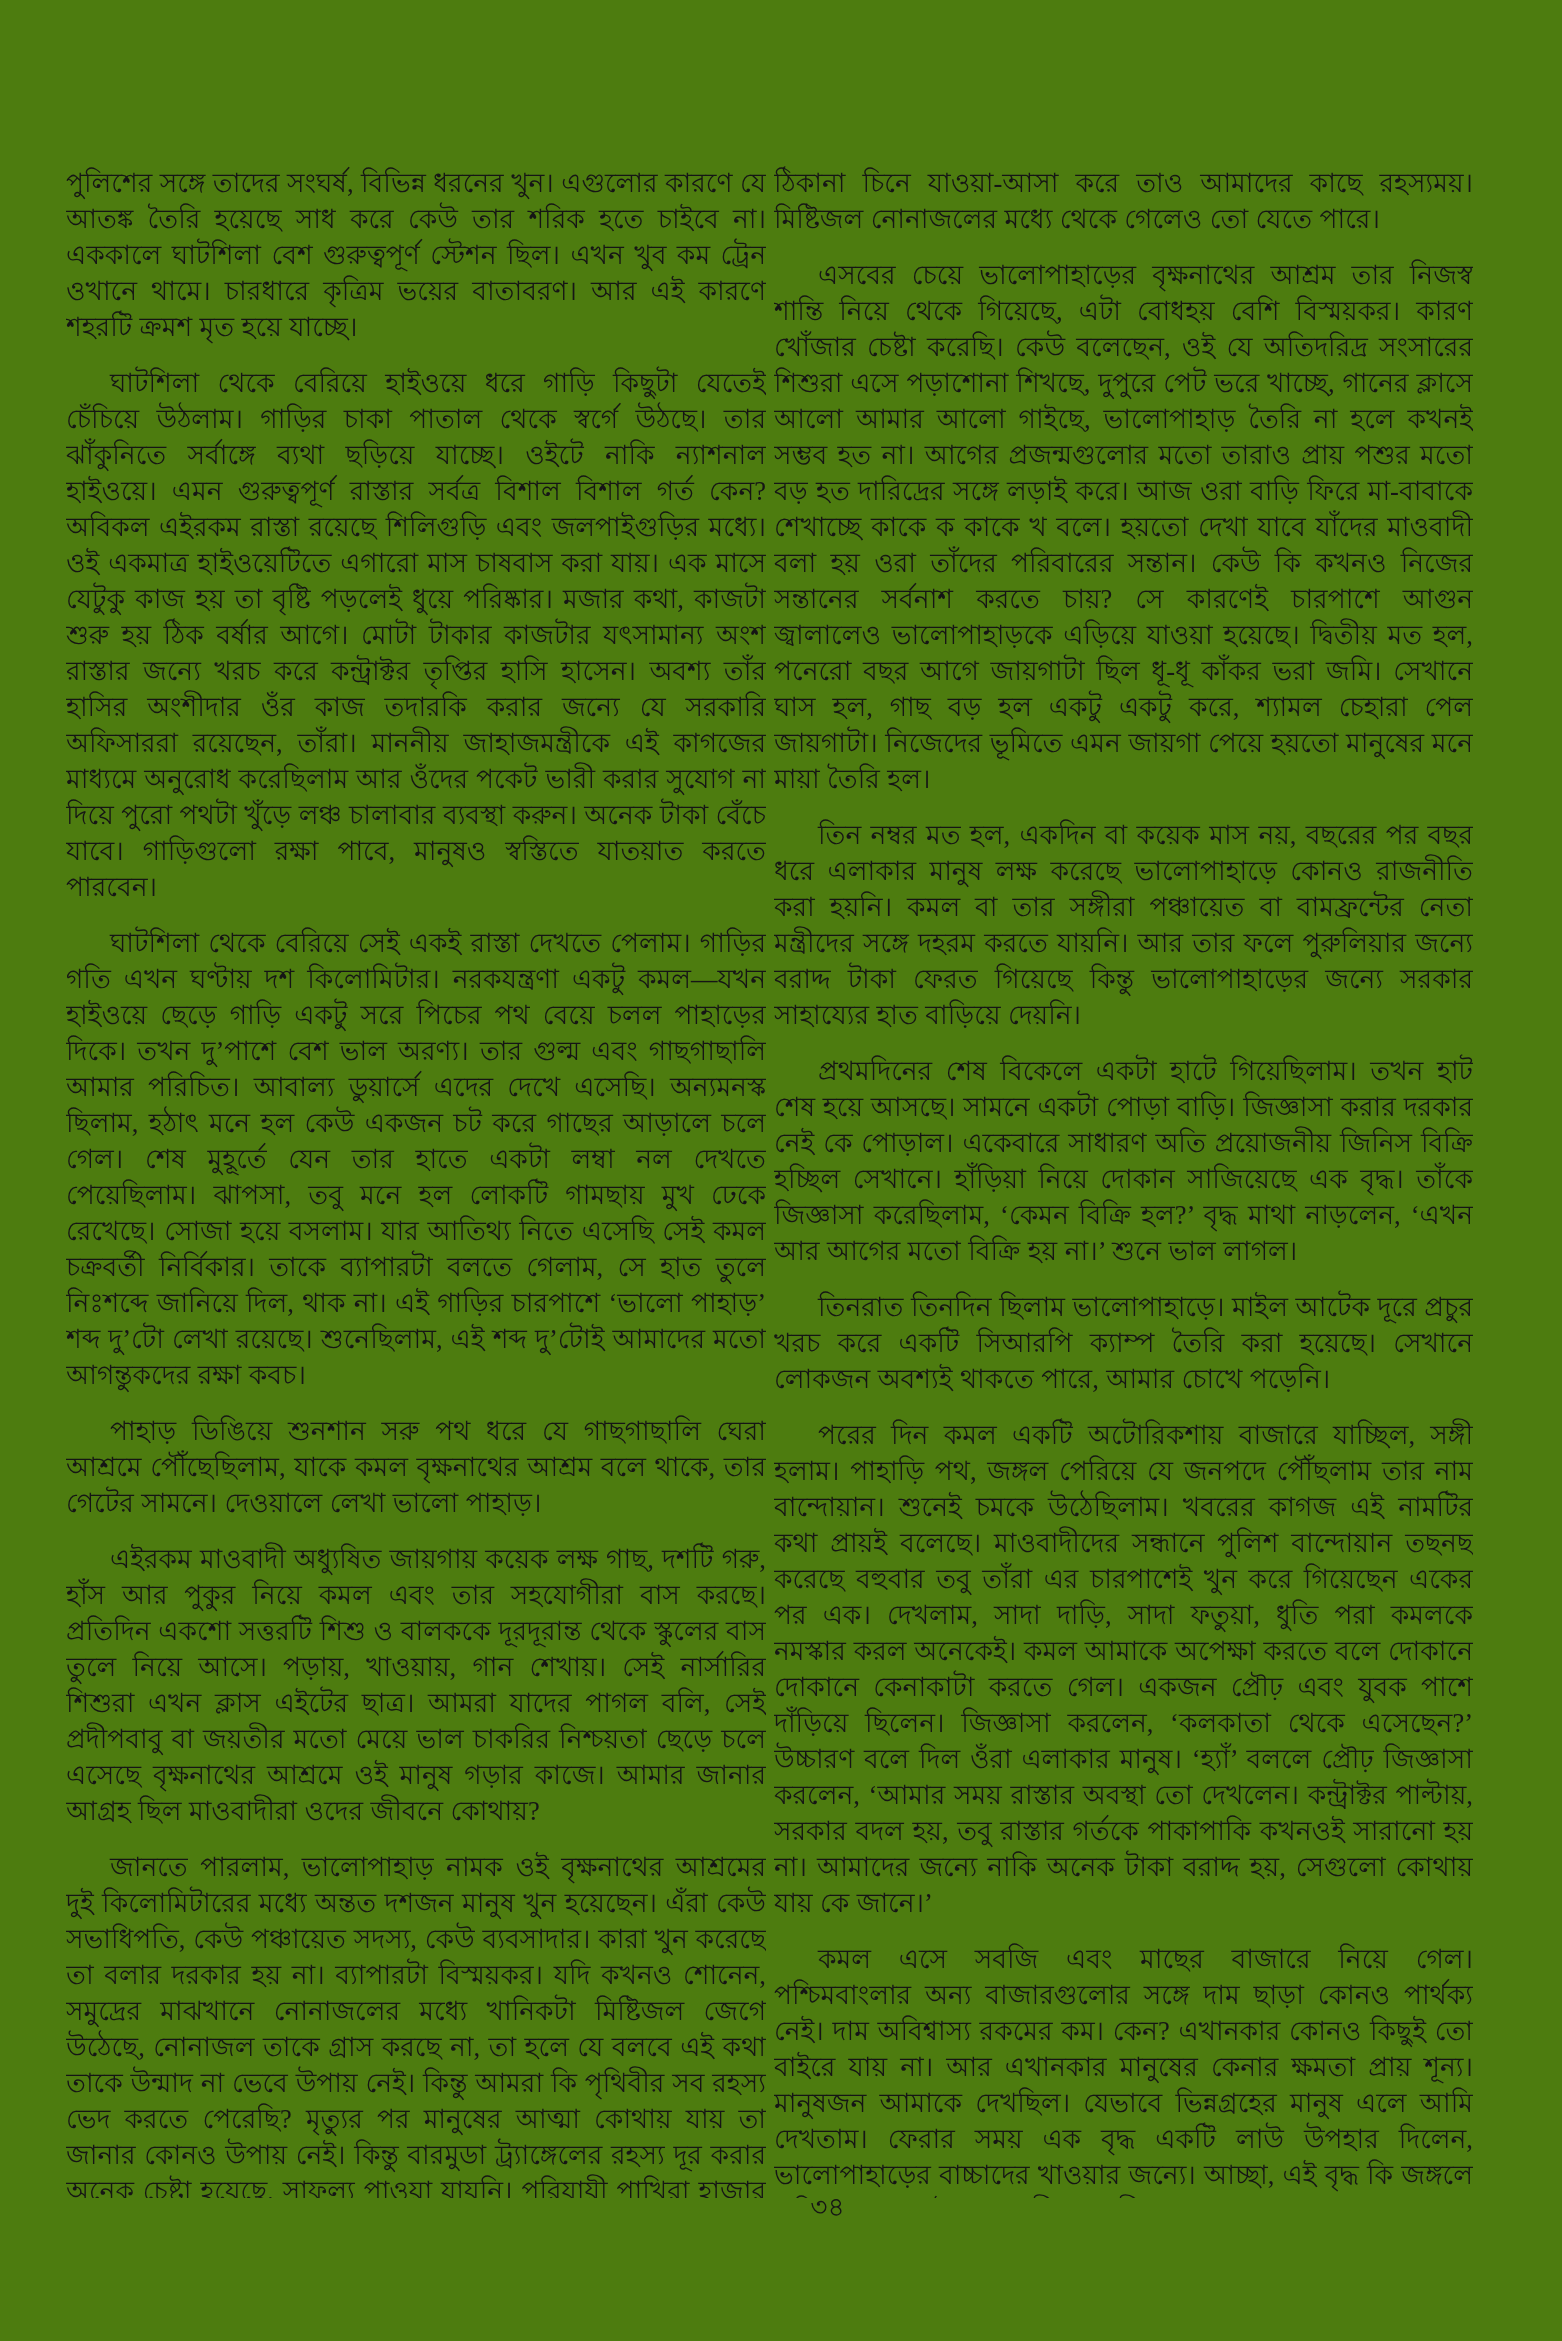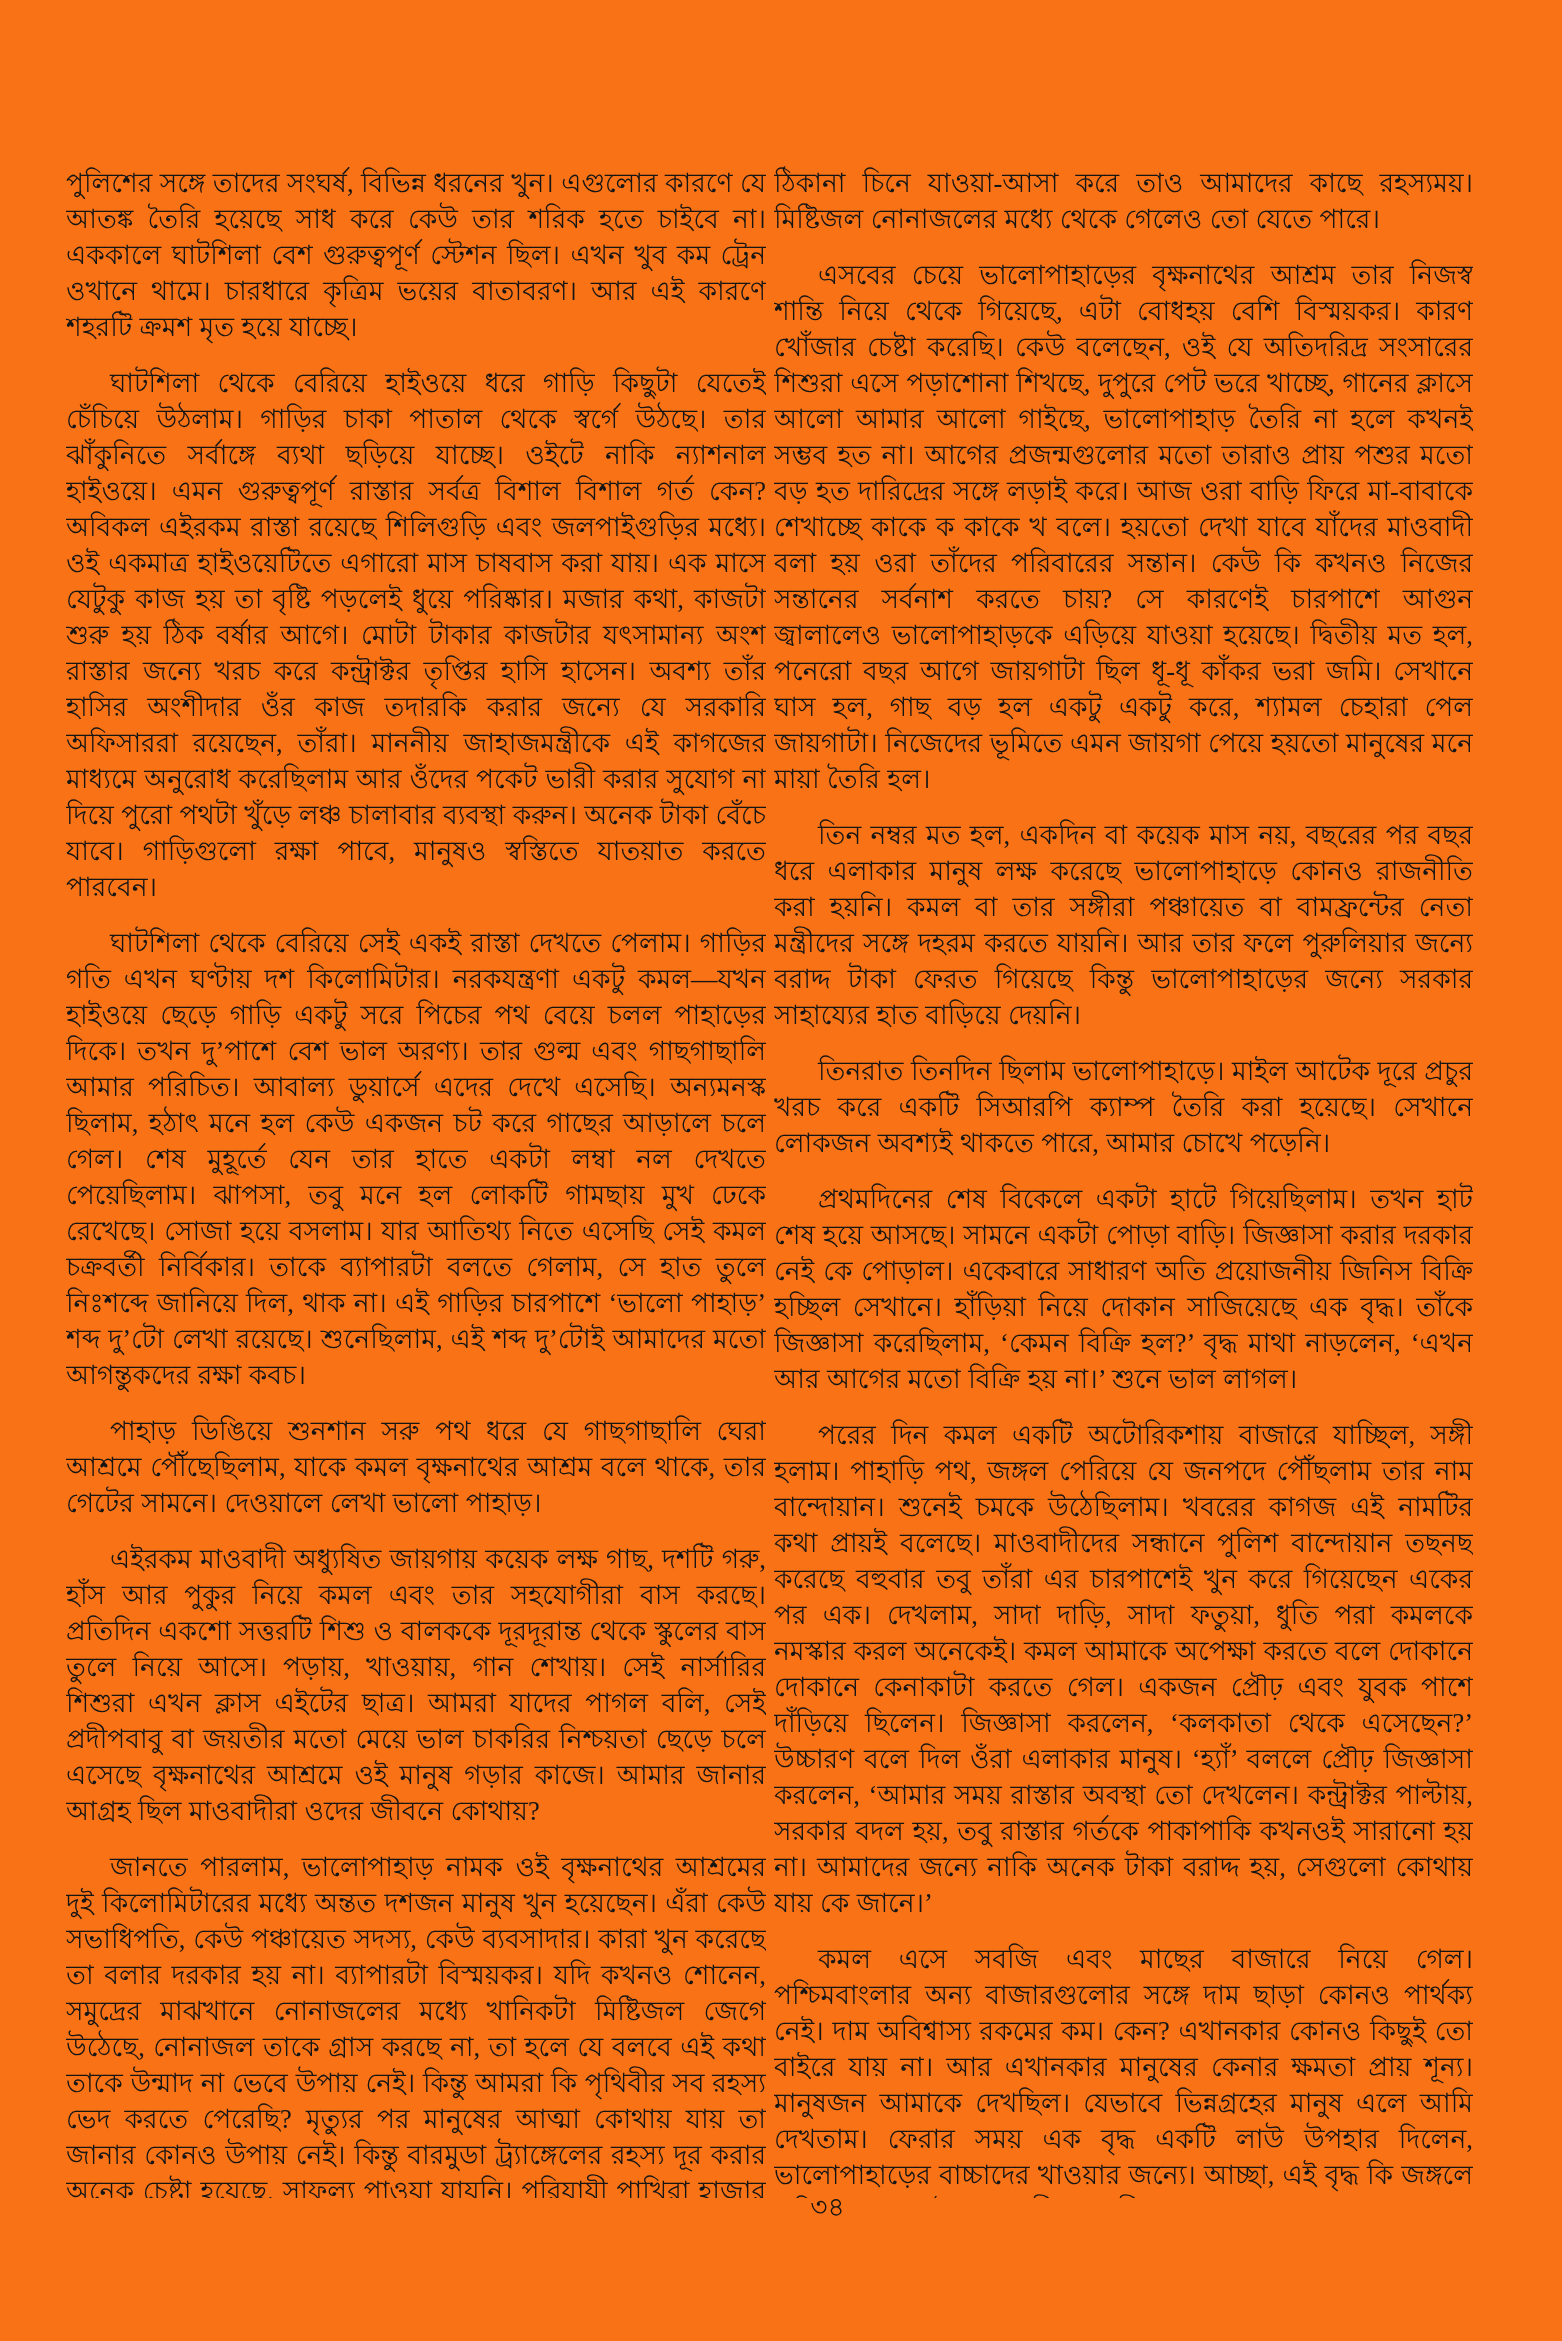--- a/index.html
+++ b/index.html
@@ -10,21 +10,21 @@
     width: 1563px;
     height: 2342px;
     position: relative;
     background: #ffffff;
     font-family: "Liberation Serif", serif;
     color: #151515;
   }
   .page {
     position: absolute;
     inset: 0;
-    background: #f97316;
+    background: #4d7c0f;
   }
   .column {
     position: absolute;
     top: 165px;
     width: 700px;
     height: 2033px;
     overflow: hidden;
     font-size: 26.5px;
     line-height: 36px;
     text-align: justify;
@@ -62,20 +62,20 @@
       <p class="para indent">ঘাটশিলা থেকে বেরিয়ে হাইওয়ে ধরে গাড়ি কিছুটা যেতেই চেঁচিয়ে উঠলাম। গাড়ির চাকা পাতাল থেকে স্বর্গে উঠছে। তার ঝাঁকুনিতে সর্বাঙ্গে ব্যথা ছড়িয়ে যাচ্ছে। ওইটে নাকি ন্যাশনাল হাইওয়ে। এমন গুরুত্বপূর্ণ রাস্তার সর্বত্র বিশাল বিশাল গর্ত কেন? অবিকল এইরকম রাস্তা রয়েছে শিলিগুড়ি এবং জলপাইগুড়ির মধ্যে। ওই একমাত্র হাইওয়েটিতে এগারো মাস চাষবাস করা যায়। এক মাসে যেটুকু কাজ হয় তা বৃষ্টি পড়লেই ধুয়ে পরিষ্কার। মজার কথা, কাজটা শুরু হয় ঠিক বর্ষার আগে। মোটা টাকার কাজটার যৎসামান্য অংশ রাস্তার জন্যে খরচ করে কন্ট্রাক্টর তৃপ্তির হাসি হাসেন। অবশ্য তাঁর হাসির অংশীদার ওঁর কাজ তদারকি করার জন্যে যে সরকারি অফিসাররা রয়েছেন, তাঁরা। মাননীয় জাহাজমন্ত্রীকে এই কাগজের মাধ্যমে অনুরোধ করেছিলাম আর ওঁদের পকেট ভারী করার সুযোগ না দিয়ে পুরো পথটা খুঁড়ে লঞ্চ চালাবার ব্যবস্থা করুন। অনেক টাকা বেঁচে যাবে। গাড়িগুলো রক্ষা পাবে, মানুষও স্বস্তিতে যাতয়াত করতে পারবেন।</p>
       <p class="para indent">ঘাটশিলা থেকে বেরিয়ে সেই একই রাস্তা দেখতে পেলাম। গাড়ির গতি এখন ঘণ্টায় দশ কিলোমিটার। নরকযন্ত্রণা একটু কমল—যখন হাইওয়ে ছেড়ে গাড়ি একটু সরে পিচের পথ বেয়ে চলল পাহাড়ের দিকে। তখন দু’পাশে বেশ ভাল অরণ্য। তার গুল্ম এবং গাছগাছালি আমার পরিচিত। আবাল্য ডুয়ার্সে এদের দেখে এসেছি। অন্যমনস্ক ছিলাম, হঠাৎ মনে হল কেউ একজন চট করে গাছের আড়ালে চলে গেল। শেষ মুহূর্তে যেন তার হাতে একটা লম্বা নল দেখতে পেয়েছিলাম। ঝাপসা, তবু মনে হল লোকটি গামছায় মুখ ঢেকে রেখেছে। সোজা হয়ে বসলাম। যার আতিথ্য নিতে এসেছি সেই কমল চক্রবর্তী নির্বিকার। তাকে ব্যাপারটা বলতে গেলাম, সে হাত তুলে নিঃশব্দে জানিয়ে দিল, থাক না। এই গাড়ির চারপাশে ‘ভালো পাহাড়’ শব্দ দু’টো লেখা রয়েছে। শুনেছিলাম, এই শব্দ দু’টোই আমাদের মতো আগন্তুকদের রক্ষা কবচ।</p>
       <p class="para indent">পাহাড় ডিঙিয়ে শুনশান সরু পথ ধরে যে গাছগাছালি ঘেরা আশ্রমে পৌঁছেছিলাম, যাকে কমল বৃক্ষনাথের আশ্রম বলে থাকে, তার গেটের সামনে। দেওয়ালে লেখা ভালো পাহাড়।</p>
       <p class="para indent">এইরকম মাওবাদী অধ্যুষিত জায়গায় কয়েক লক্ষ গাছ, দশটি গরু, হাঁস আর পুকুর নিয়ে কমল এবং তার সহযোগীরা বাস করছে। প্রতিদিন একশো সত্তরটি শিশু ও বালককে দূরদূরান্ত থেকে স্কুলের বাস তুলে নিয়ে আসে। পড়ায়, খাওয়ায়, গান শেখায়। সেই নার্সারির শিশুরা এখন ক্লাস এইটের ছাত্র। আমরা যাদের পাগল বলি, সেই প্রদীপবাবু বা জয়তীর মতো মেয়ে ভাল চাকরির নিশ্চয়তা ছেড়ে চলে এসেছে বৃক্ষনাথের আশ্রমে ওই মানুষ গড়ার কাজে। আমার জানার আগ্রহ ছিল মাওবাদীরা ওদের জীবনে কোথায়?</p>
       <p class="para indent">জানতে পারলাম, ভালোপাহাড় নামক ওই বৃক্ষনাথের আশ্রমের দুই কিলোমিটারের মধ্যে অন্তত দশজন মানুষ খুন হয়েছেন। এঁরা কেউ সভাধিপতি, কেউ পঞ্চায়েত সদস্য, কেউ ব্যবসাদার। কারা খুন করেছে তা বলার দরকার হয় না। ব্যাপারটা বিস্ময়কর। যদি কখনও শোনেন, সমুদ্রের মাঝখানে নোনাজলের মধ্যে খানিকটা মিষ্টিজল জেগে উঠেছে, নোনাজল তাকে গ্রাস করছে না, তা হলে যে বলবে এই কথা তাকে উন্মাদ না ভেবে উপায় নেই। কিন্তু আমরা কি পৃথিবীর সব রহস্য ভেদ করতে পেরেছি? মৃত্যুর পর মানুষের আত্মা কোথায় যায় তা জানার কোনও উপায় নেই। কিন্তু বারমুডা ট্র্যাঙ্গেলের রহস্য দূর করার অনেক চেষ্টা হয়েছে, সাফল্য পাওয়া যায়নি। পরিযায়ী পাখিরা হাজার হাজার মাইল কী করে</p>
     </div>
   <div class="column column-right">
       <p class="para">ঠিকানা চিনে যাওয়া-আসা করে তাও আমাদের কাছে রহস্যময়। মিষ্টিজল নোনাজলের মধ্যে থেকে গেলেও তো যেতে পারে।</p>
       <p class="para indent">এসবের চেয়ে ভালোপাহাড়ের বৃক্ষনাথের আশ্রম তার নিজস্ব শান্তি নিয়ে থেকে গিয়েছে, এটা বোধহয় বেশি বিস্ময়কর। কারণ খোঁজার চেষ্টা করেছি। কেউ বলেছেন, ওই যে অতিদরিদ্র সংসারের শিশুরা এসে পড়াশোনা শিখছে, দুপুরে পেট ভরে খাচ্ছে, গানের ক্লাসে আলো আমার আলো গাইছে, ভালোপাহাড় তৈরি না হলে কখনই সম্ভব হত না। আগের প্রজন্মগুলোর মতো তারাও প্রায় পশুর মতো বড় হত দারিদ্রের সঙ্গে লড়াই করে। আজ ওরা বাড়ি ফিরে মা-বাবাকে শেখাচ্ছে কাকে ক কাকে খ বলে। হয়তো দেখা যাবে যাঁদের মাওবাদী বলা হয় ওরা তাঁদের পরিবারের সন্তান। কেউ কি কখনও নিজের সন্তানের সর্বনাশ করতে চায়? সে কারণেই চারপাশে আগুন জ্বালালেও ভালোপাহাড়কে এড়িয়ে যাওয়া হয়েছে। দ্বিতীয় মত হল, পনেরো বছর আগে জায়গাটা ছিল ধূ-ধূ কাঁকর ভরা জমি। সেখানে ঘাস হল, গাছ বড় হল একটু একটু করে, শ্যামল চেহারা পেল জায়গাটা। নিজেদের ভূমিতে এমন জায়গা পেয়ে হয়তো মানুষের মনে মায়া তৈরি হল।</p>
       <p class="para indent">তিন নম্বর মত হল, একদিন বা কয়েক মাস নয়, বছরের পর বছর ধরে এলাকার মানুষ লক্ষ করেছে ভালোপাহাড়ে কোনও রাজনীতি করা হয়নি। কমল বা তার সঙ্গীরা পঞ্চায়েত বা বামফ্রন্টের নেতা মন্ত্রীদের সঙ্গে দহরম করতে যায়নি। আর তার ফলে পুরুলিয়ার জন্যে বরাদ্দ টাকা ফেরত গিয়েছে কিন্তু ভালোপাহাড়ের জন্যে সরকার সাহায্যের হাত বাড়িয়ে দেয়নি।</p>
+      <p class="para indent">প্রথমদিনের শেষ বিকেলে একটা হাটে গিয়েছিলাম। তখন হাট শেষ হয়ে আসছে। সামনে একটা পোড়া বাড়ি। জিজ্ঞাসা করার দরকার নেই কে পোড়াল। একেবারে সাধারণ অতি প্রয়োজনীয় জিনিস বিক্রি হচ্ছিল সেখানে। হাঁড়িয়া নিয়ে দোকান সাজিয়েছে এক বৃদ্ধ। তাঁকে জিজ্ঞাসা করেছিলাম, ‘কেমন বিক্রি হল?’ বৃদ্ধ মাথা নাড়লেন, ‘এখন আর আগের মতো বিক্রি হয় না।’ শুনে ভাল লাগল।</p>
       <p class="para indent">তিনরাত তিনদিন ছিলাম ভালোপাহাড়ে। মাইল আটেক দূরে প্রচুর খরচ করে একটি সিআরপি ক্যাম্প তৈরি করা হয়েছে। সেখানে লোকজন অবশ্যই থাকতে পারে, আমার চোখে পড়েনি।</p>
-      <p class="para indent">প্রথমদিনের শেষ বিকেলে একটা হাটে গিয়েছিলাম। তখন হাট শেষ হয়ে আসছে। সামনে একটা পোড়া বাড়ি। জিজ্ঞাসা করার দরকার নেই কে পোড়াল। একেবারে সাধারণ অতি প্রয়োজনীয় জিনিস বিক্রি হচ্ছিল সেখানে। হাঁড়িয়া নিয়ে দোকান সাজিয়েছে এক বৃদ্ধ। তাঁকে জিজ্ঞাসা করেছিলাম, ‘কেমন বিক্রি হল?’ বৃদ্ধ মাথা নাড়লেন, ‘এখন আর আগের মতো বিক্রি হয় না।’ শুনে ভাল লাগল।</p>
       <p class="para indent">পরের দিন কমল একটি অটোরিকশায় বাজারে যাচ্ছিল, সঙ্গী হলাম। পাহাড়ি পথ, জঙ্গল পেরিয়ে যে জনপদে পৌঁছলাম তার নাম বান্দোয়ান। শুনেই চমকে উঠেছিলাম। খবরের কাগজ এই নামটির কথা প্রায়ই বলেছে। মাওবাদীদের সন্ধানে পুলিশ বান্দোয়ান তছনছ করেছে বহুবার তবু তাঁরা এর চারপাশেই খুন করে গিয়েছেন একের পর এক। দেখলাম, সাদা দাড়ি, সাদা ফতুয়া, ধুতি পরা কমলকে নমস্কার করল অনেকেই। কমল আমাকে অপেক্ষা করতে বলে দোকানে দোকানে কেনাকাটা করতে গেল। একজন প্রৌঢ় এবং যুবক পাশে দাঁড়িয়ে ছিলেন। জিজ্ঞাসা করলেন, ‘কলকাতা থেকে এসেছেন?’ উচ্চারণ বলে দিল ওঁরা এলাকার মানুষ। ‘হ্যাঁ’ বললে প্রৌঢ় জিজ্ঞাসা করলেন, ‘আমার সময় রাস্তার অবস্থা তো দেখলেন। কন্ট্রাক্টর পাল্টায়, সরকার বদল হয়, তবু রাস্তার গর্তকে পাকাপাকি কখনওই সারানো হয় না। আমাদের জন্যে নাকি অনেক টাকা বরাদ্দ হয়, সেগুলো কোথায় যায় কে জানে।’</p>
       <p class="para indent">কমল এসে সবজি এবং মাছের বাজারে নিয়ে গেল। পশ্চিমবাংলার অন্য বাজারগুলোর সঙ্গে দাম ছাড়া কোনও পার্থক্য নেই। দাম অবিশ্বাস্য রকমের কম। কেন? এখানকার কোনও কিছুই তো বাইরে যায় না। আর এখানকার মানুষের কেনার ক্ষমতা প্রায় শূন্য। মানুষজন আমাকে দেখছিল। যেভাবে ভিন্নগ্রহের মানুষ এলে আমি দেখতাম। ফেরার সময় এক বৃদ্ধ একটি লাউ উপহার দিলেন, ভালোপাহাড়ের বাচ্চাদের খাওয়ার জন্যে। আচ্ছা, এই বৃদ্ধ কি জঙ্গলে লুকিয়ে পড়া সেই বন্দুকধারীর আত্মীয়?</p>
     </div>
   <div class="page-number">৩৪</div>
 </div>
 
 
 </body></html>

